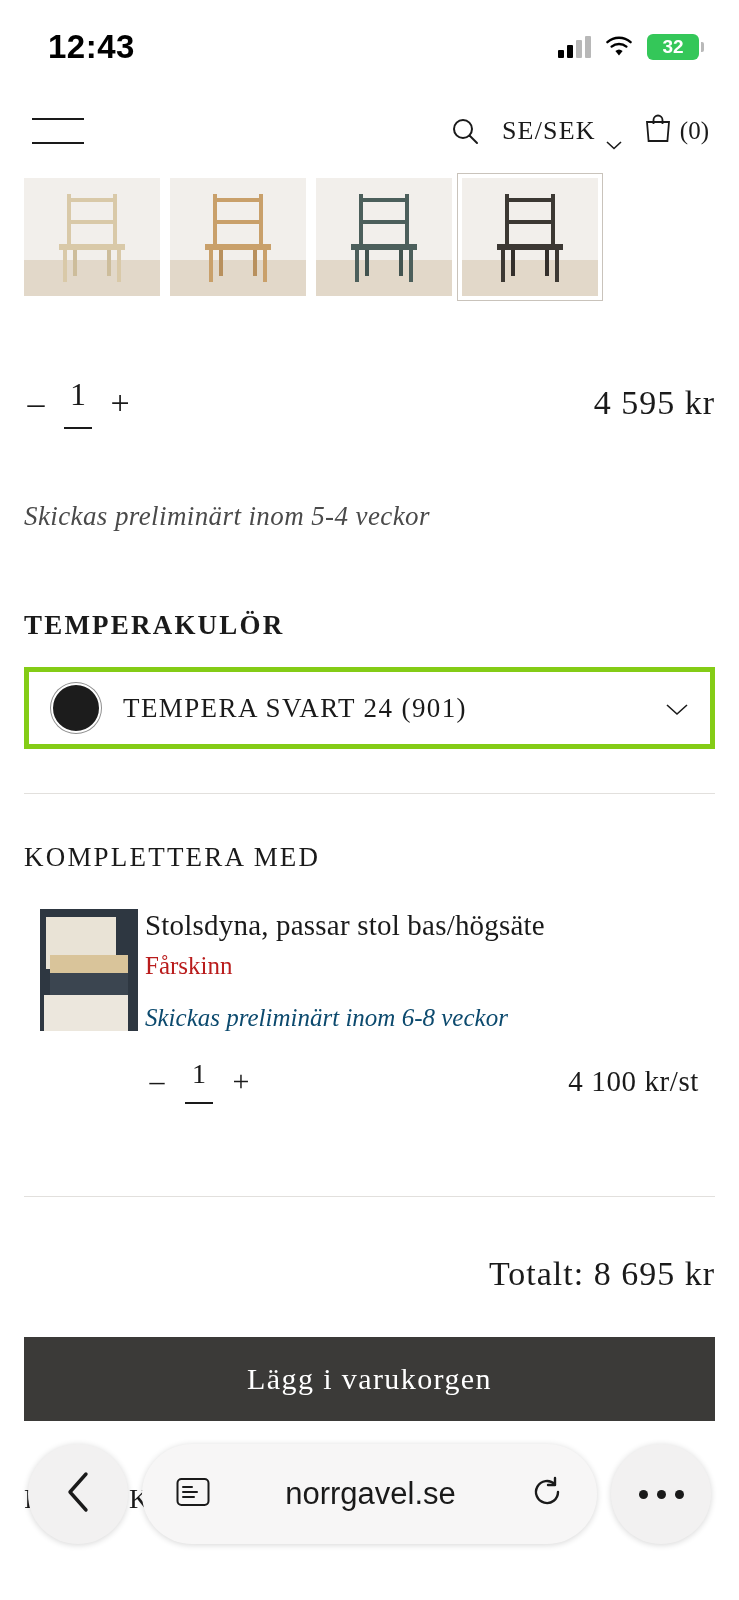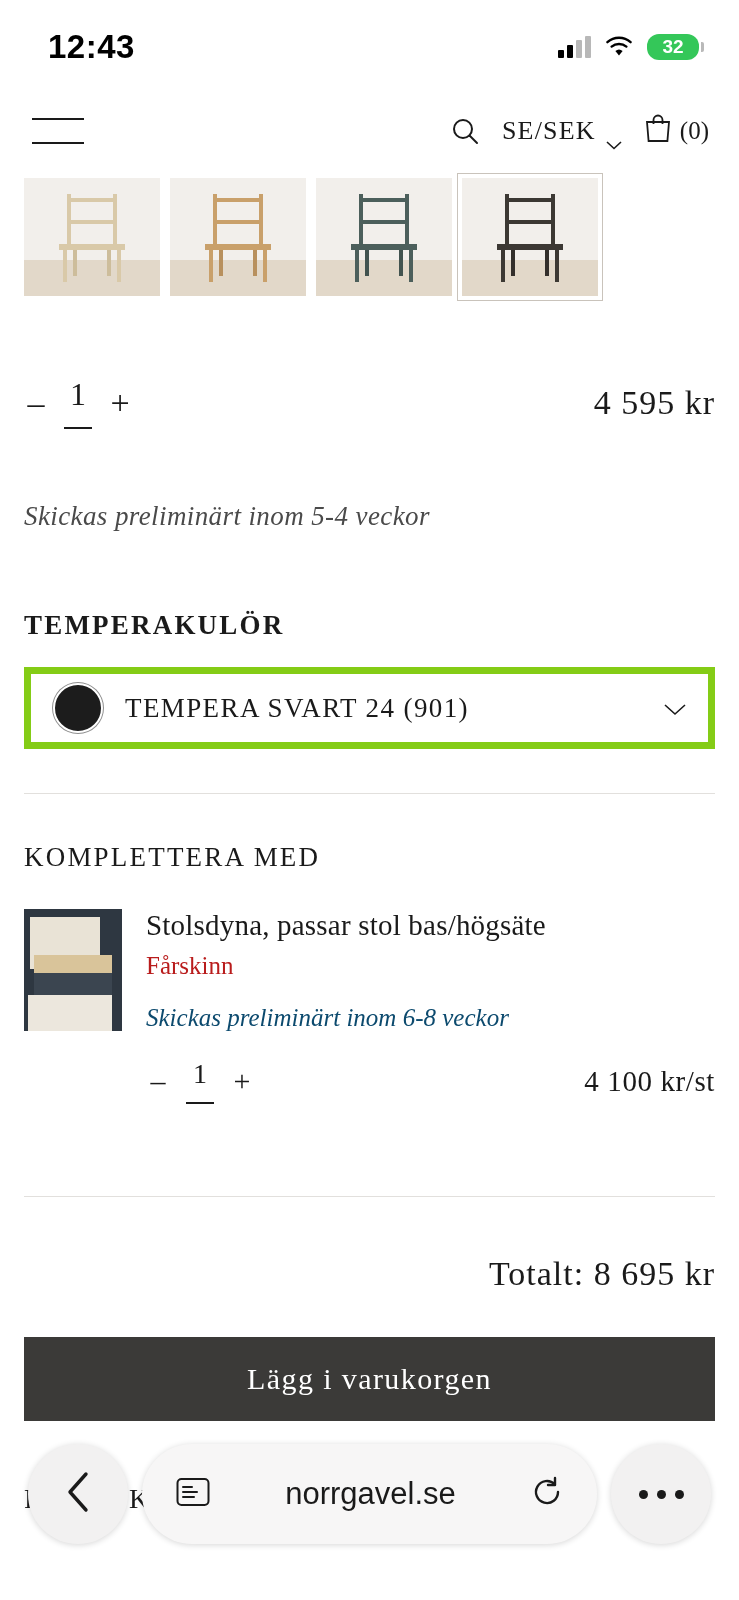--- a/index.html
+++ b/index.html
@@ -36,21 +36,21 @@
   .signal { display: flex; align-items: flex-end; gap: 3px; height: 22px; }
   .signal i { display: block; width: 6px; background: #000; border-radius: 1px; }
   .signal i:nth-child(1) { height: 8px; }
   .signal i:nth-child(2) { height: 13px; }
   .signal i:nth-child(3) { height: 18px; background: #b8b8b8; }
   .signal i:nth-child(4) { height: 22px; background: #b8b8b8; }
   .wifi { width: 28px; height: 22px; position: relative; }
   .wifi svg { display: block; }
   .battery {
     width: 52px; height: 26px;
-    border-radius: 12px;
+    border-radius: 6px;
     background: #34c759;
     color: #fff;
     font-family: "Liberation Sans", sans-serif;
     font-size: 19px;
     font-weight: 600;
     display: flex; align-items: center; justify-content: center;
     position: relative;
   }
   .battery::after {
     content: "";
@@ -175,21 +175,21 @@
     padding: 0 24px;
     font-family: "Liberation Serif", serif;
     font-size: 27px;
     letter-spacing: 2.2px;
     color: #1a1a1a;
   }
   #color-label { margin-top: 78px; font-weight: bold; }
   .select-box {
     margin: 26px 24px 2px 24px;
     height: 82px;
-    border: 7px solid #84cc16;
+    border: 5px solid #84cc16;
     display: flex;
     align-items: center;
     padding: 16px 22px;
     gap: 22px;
   }
   .swatch {
     width: 50px; height: 50px; border-radius: 50%;
     background: #1c1c1c; border: 2px solid #fff;
     box-shadow: 0 0 0 1px #8e8e8e;
   }
@@ -200,23 +200,23 @@
     color: #1a1a1a;
   }
   .select-chev { margin-left: auto; width: 22px; height: 12px; }
 
   .divider { height: 1px; background: #e2e0dd; margin: 44px 24px 0 24px; }
 
   
   #addon-label { margin-top: 48px; }
   .addon {
     display: flex;
-    padding: 0 24px;
+    padding: 0 40px;
     margin-top: 36px;
-    gap: 24px;
+    gap: 7px;
   }
   .addon-img {
     width: 98px; height: 122px;
     flex: 0 0 98px;
     background: #2e3741;
     position: relative;
     overflow: hidden;
   }
   .addon-img .c1 { position:absolute; left:6px; top:8px; width:70px; height:52px; background:#e9e3d6; }
   .addon-img .c2 { position:absolute; left:10px; top:46px; width:78px; height:20px; background:#d9c49a; }

